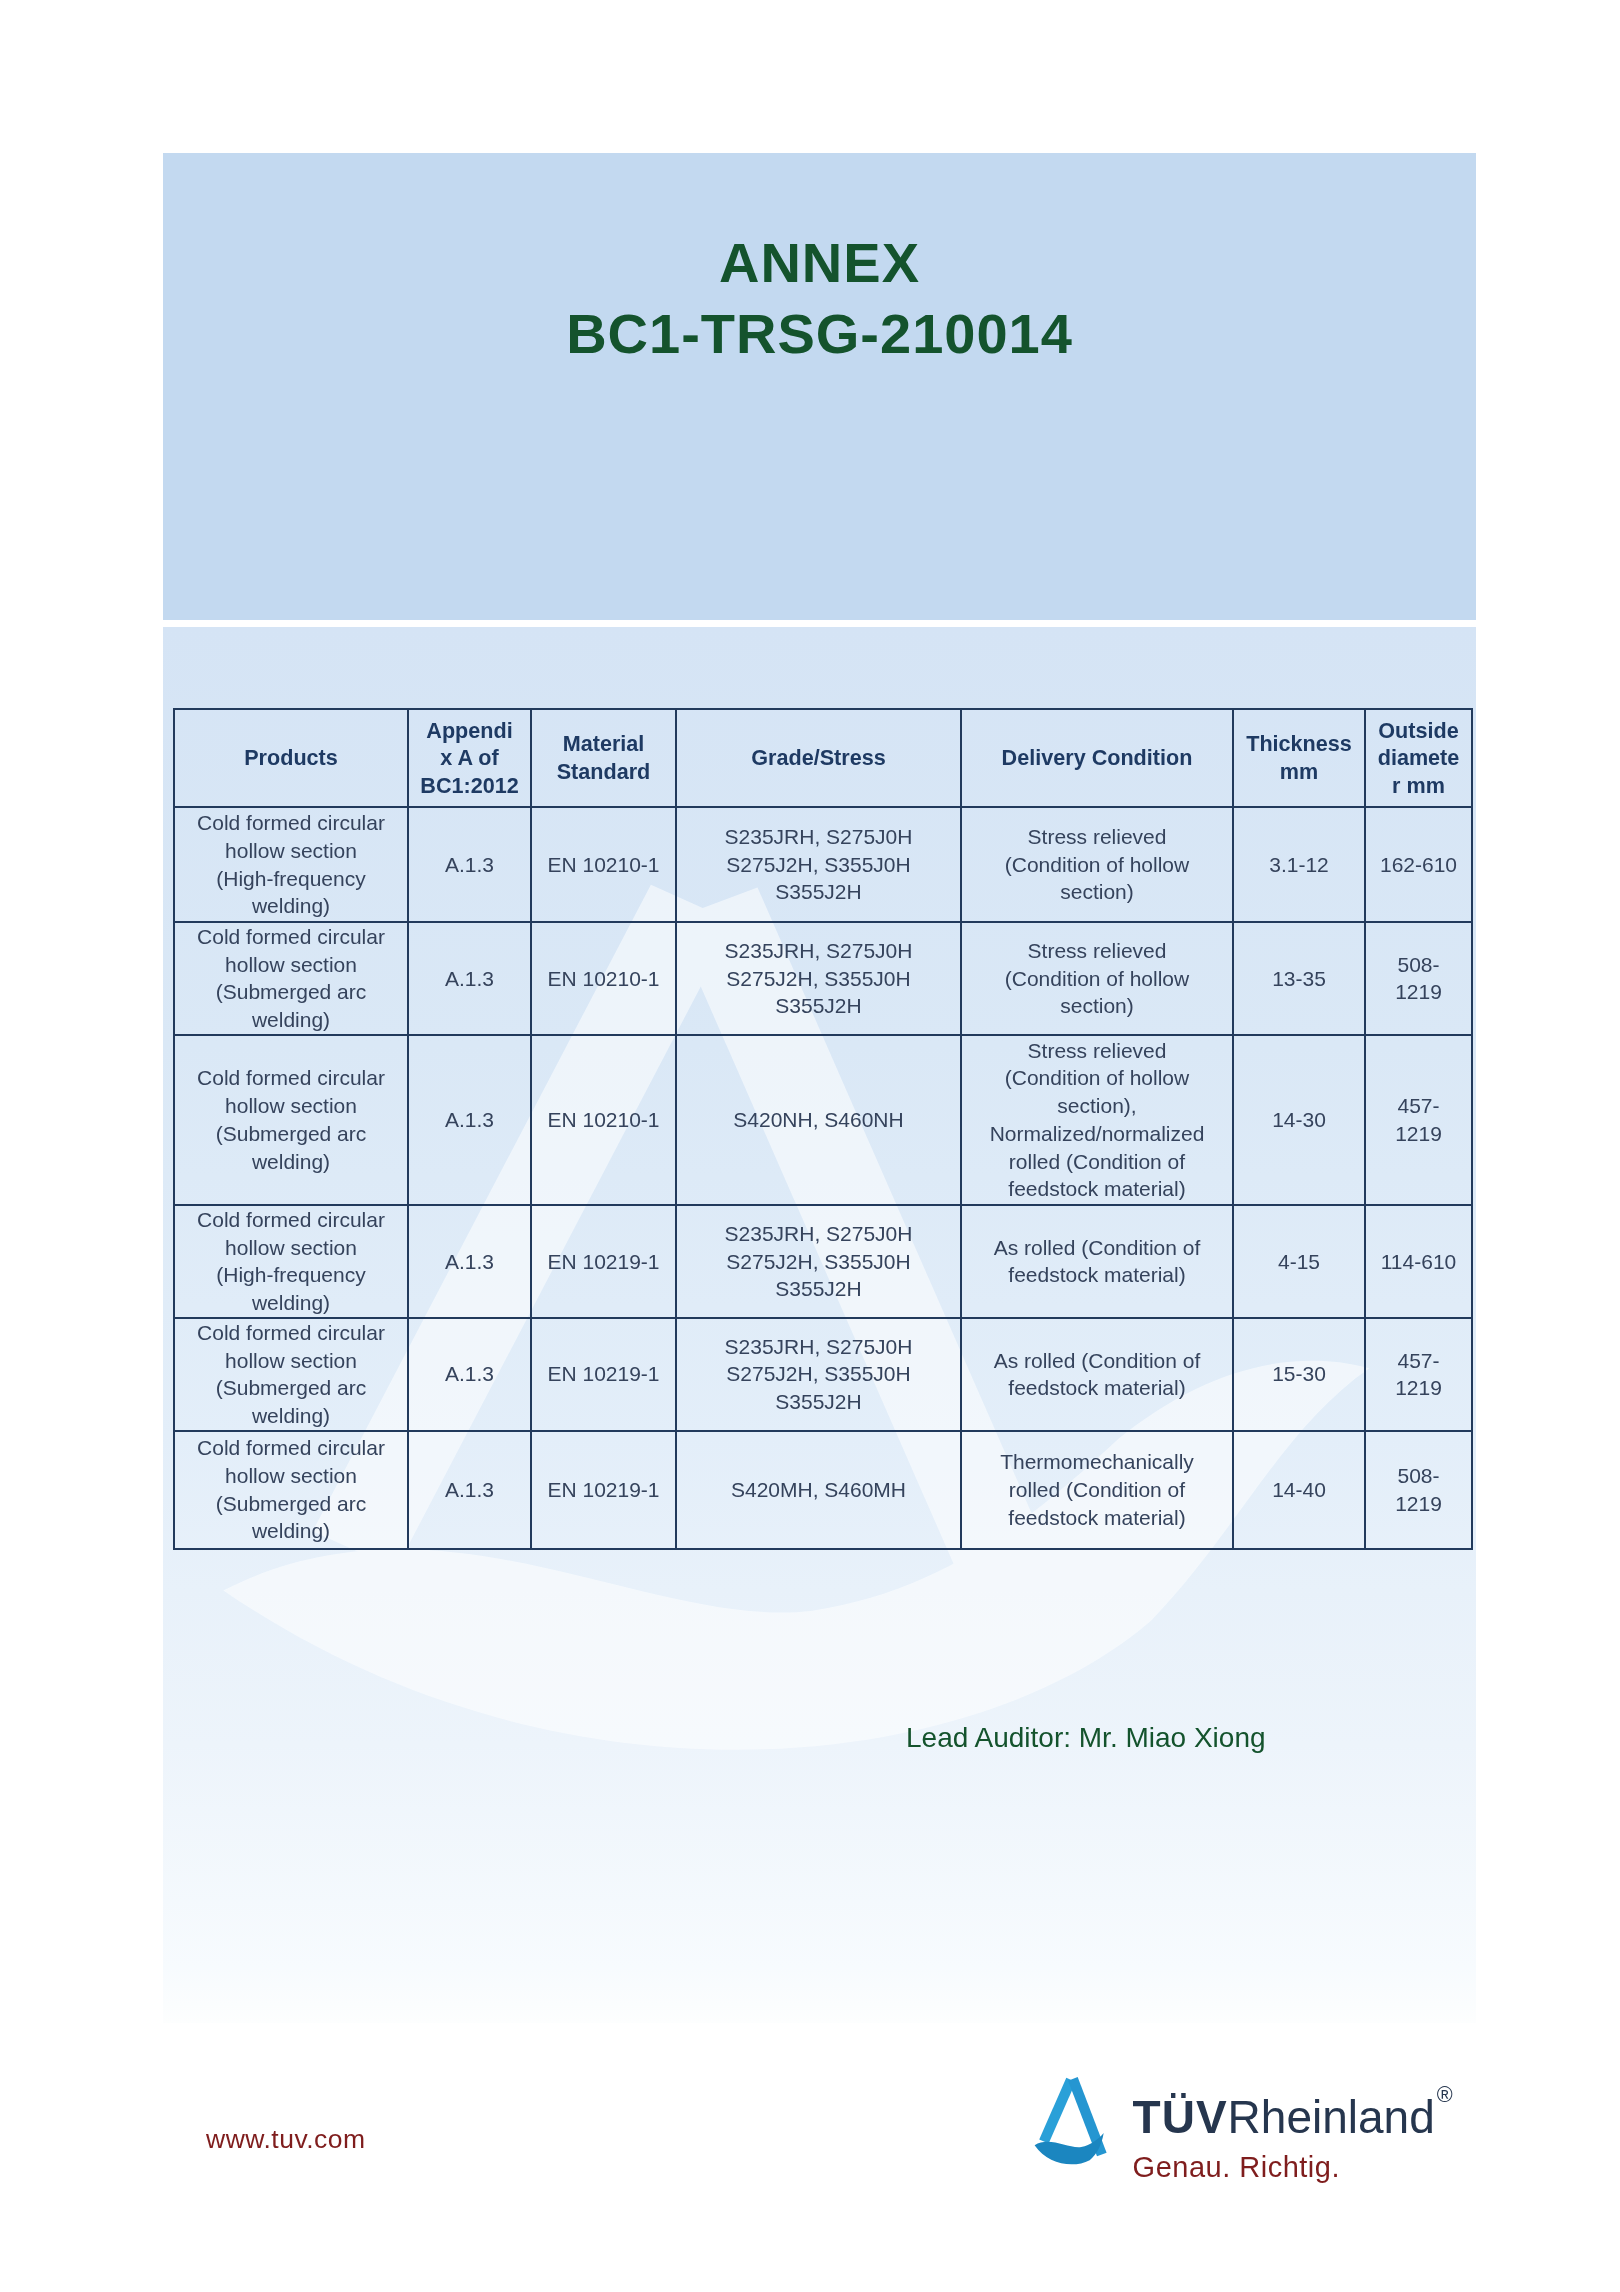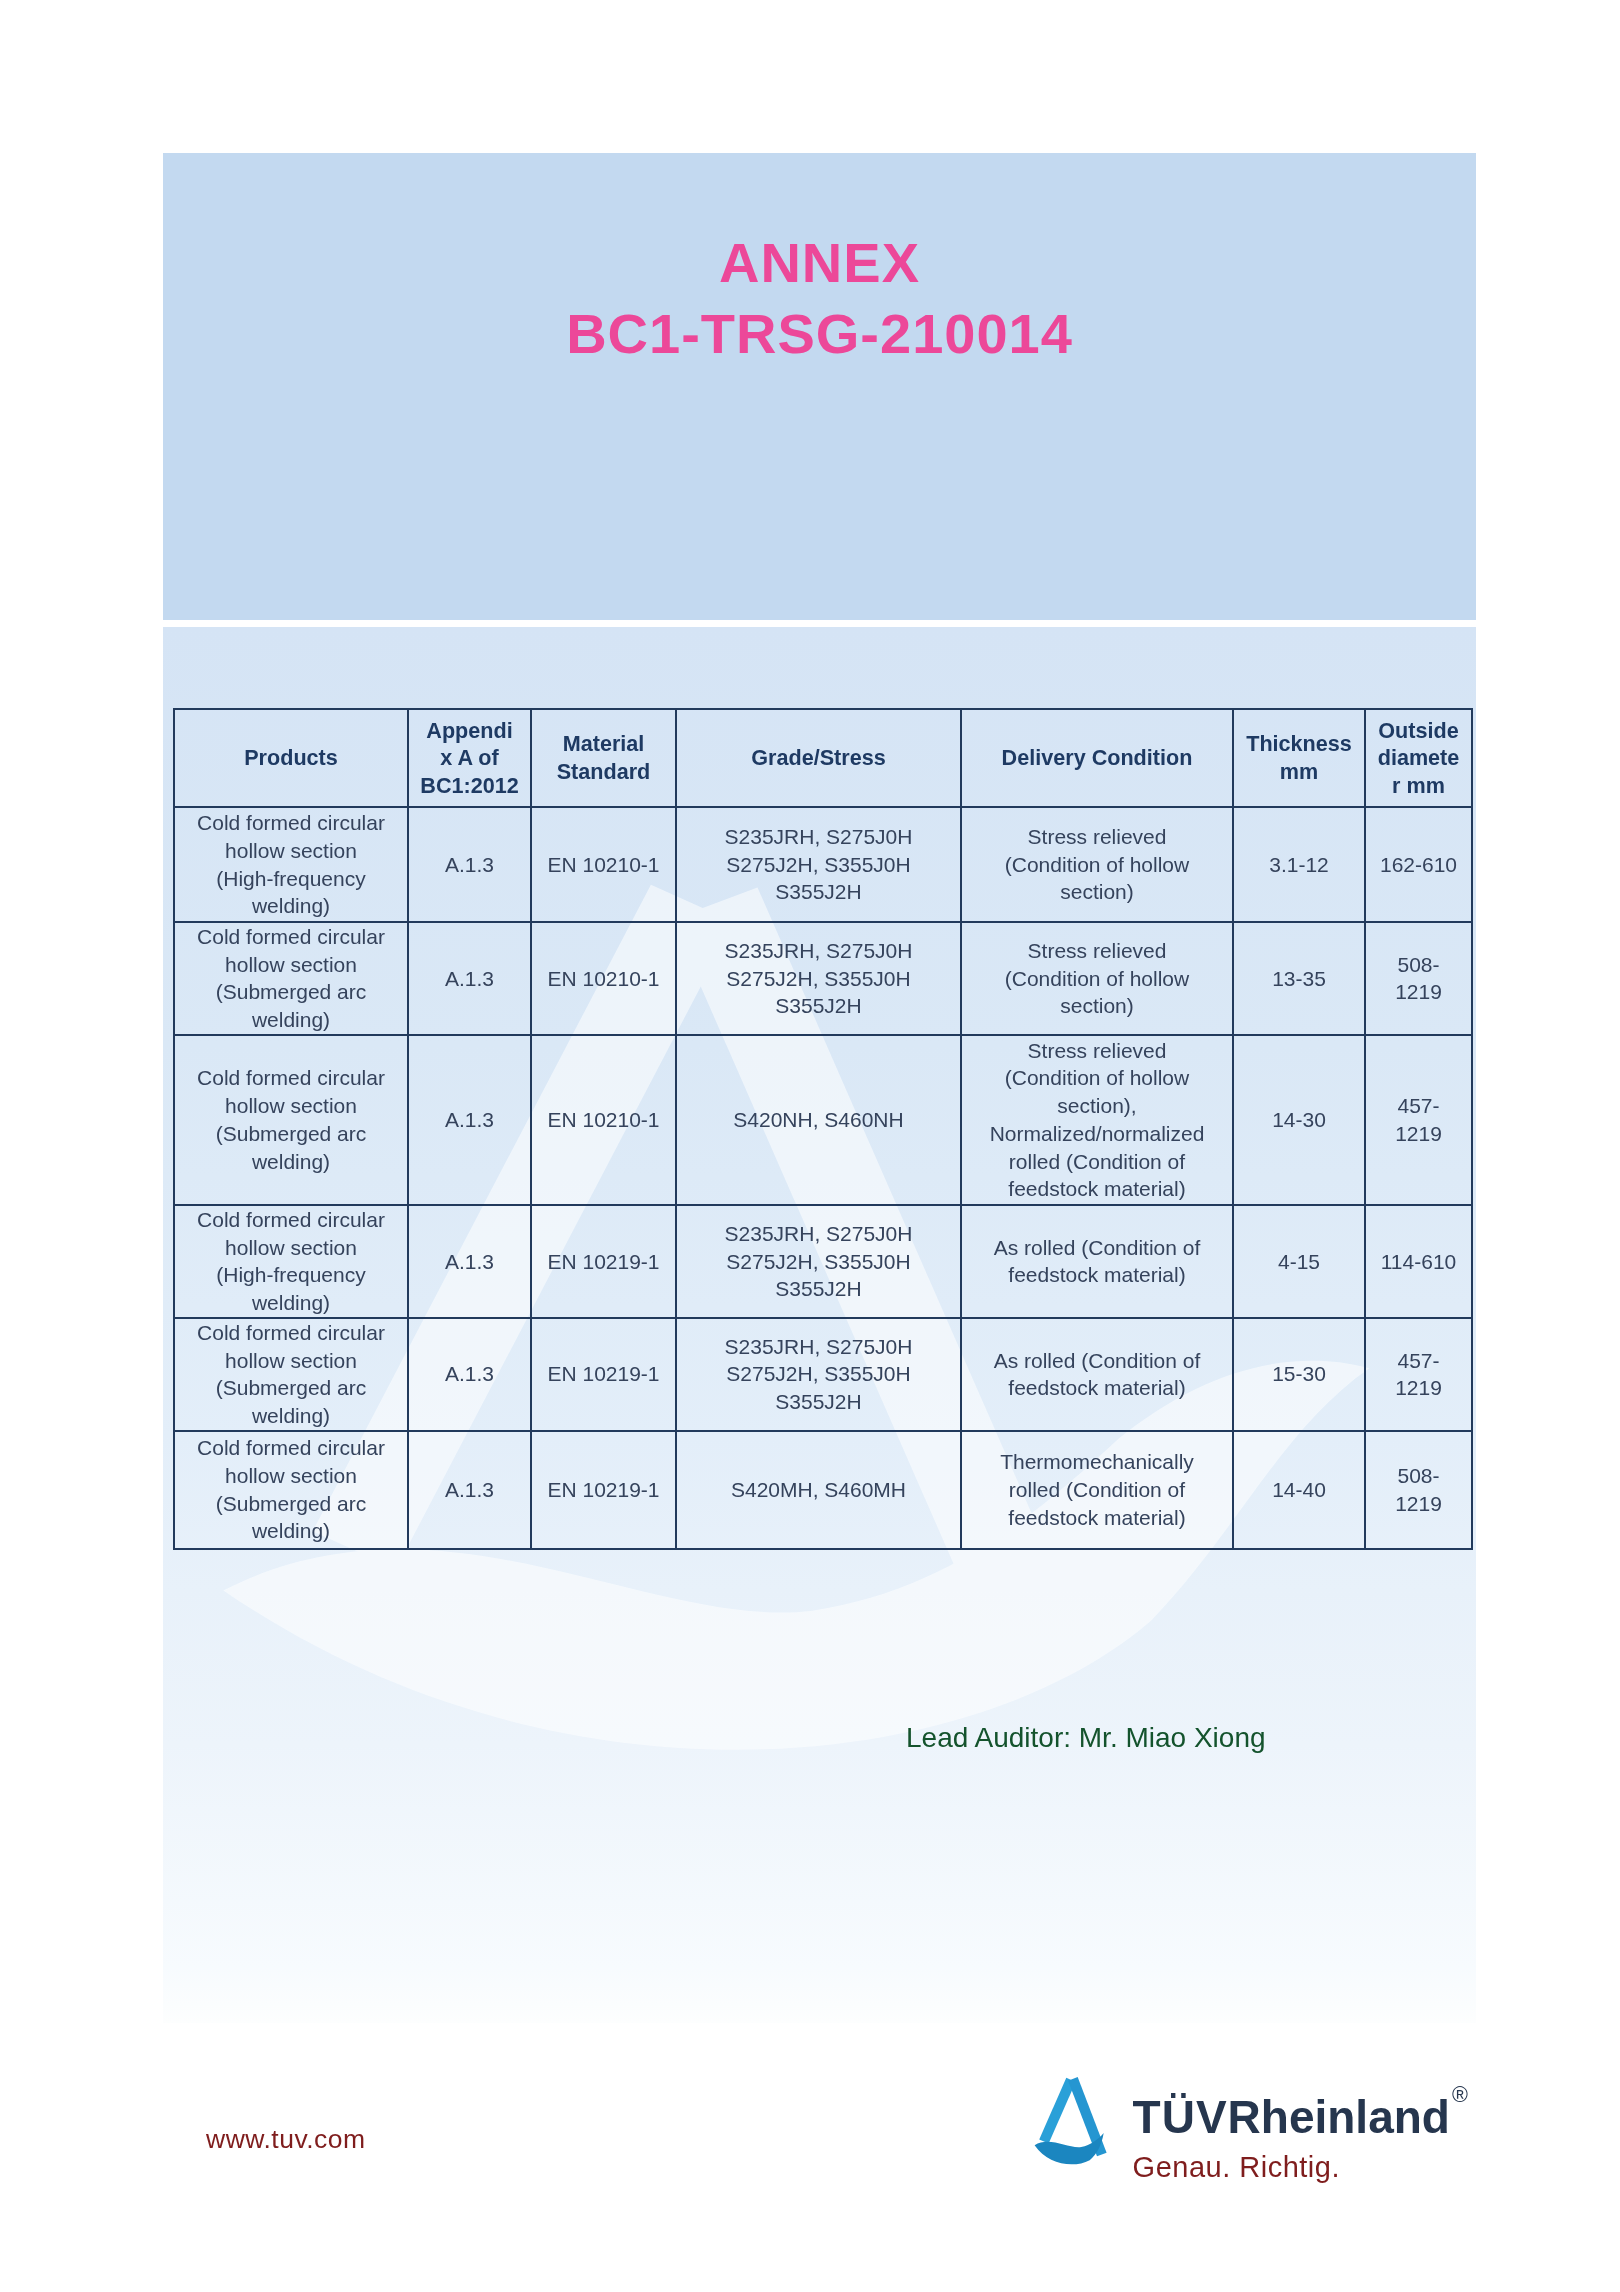--- a/index.html
+++ b/index.html
@@ -36,21 +36,21 @@
     left: 147px; top: 853px;
     width: 1255px; height: 990px;
     opacity: 0.55;
     pointer-events: none;
   }
   .title-block {
     position: absolute;
     left: 163px; top: 227px;
     width: 1313px;
     text-align: center;
-    color: #ec4899;
+    color: #14532d;
     font-weight: bold;
     font-size: 56px;
     line-height: 71px;
     letter-spacing: 1px;
   }
   
   table.annex {
     position: absolute;
     left: 173px; top: 708px;
     width: 1300px;
@@ -104,21 +104,21 @@
   .logo-triangle { width: 84px; height: 92px; margin-top: 5.9px; }
   .logo-textcol { margin-left: 19.6px; }
   .logo-brandline {
     margin-top: 25.5px;
     font-size: 46px;
     color: #26364e;
     line-height: 1;
     white-space: nowrap;
   }
   .logo-brand-bold { font-weight: bold; letter-spacing: 1px; }
-  .logo-brand-reg  { font-weight: bold; }
+  .logo-brand-reg  { font-weight: normal; }
   .logo-reg {
     font-size: 21.6px;
     vertical-align: super;
     position: relative; top: -13.7px;
     margin-left: 2px;
   }
   .logo-tagline {
     margin-top: 11.8px;
     font-size: 29px;
     color: #7f1d1d;

